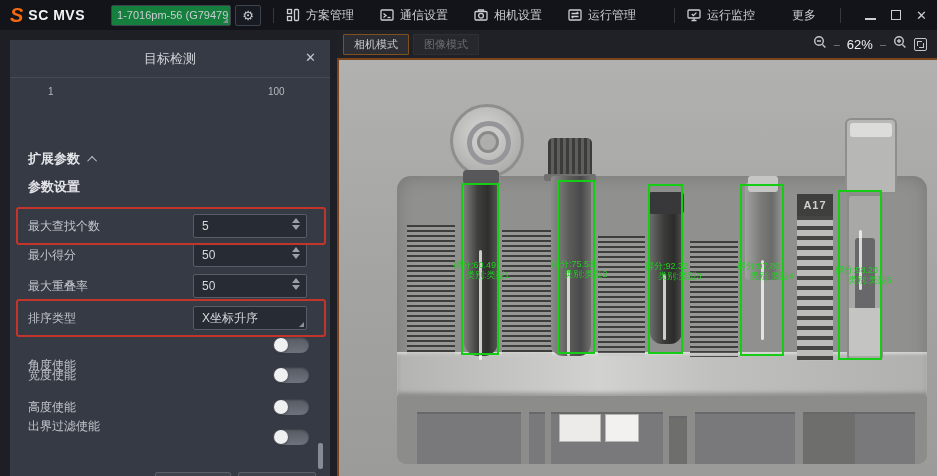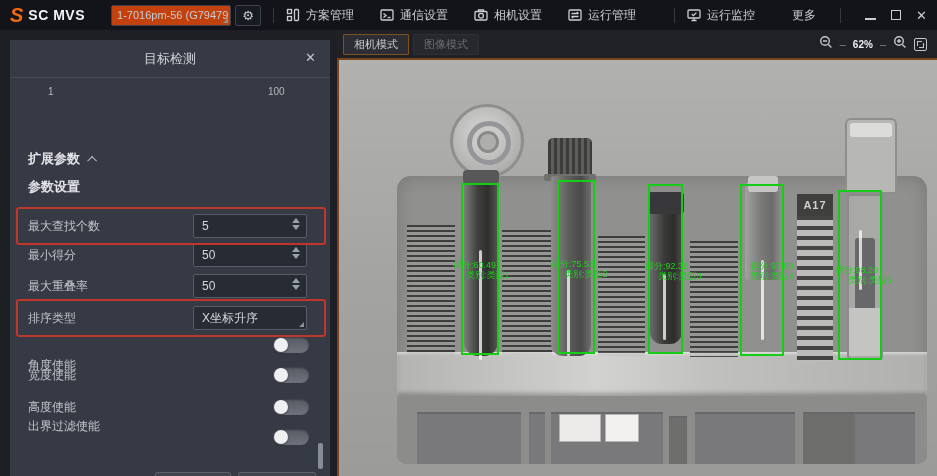--- a/index.html
+++ b/index.html
@@ -7,21 +7,21 @@
   body { font-family:"Liberation Sans","DejaVu Sans",sans-serif; }
   .app { position:relative; width:937px; height:476px; background:#1d1f25; overflow:hidden; }
 
   
   .topbar { position:absolute; left:0; top:0; width:937px; height:30px; background:#121419;
             display:flex; align-items:center; padding:0 10px; }
   .logo-s { color:#f56a10; font-size:20px; font-weight:bold; font-style:italic; margin-right:5px; line-height:30px; }
   .brand { color:#f2f3f5; font-size:14px; font-weight:bold; letter-spacing:.5px; }
   .device-select { position:relative; margin-left:26px; width:120px; height:21px; border:1px solid #3d424c;
             border-radius:2px; color:#c9ccd2; font-size:11px; line-height:19px; padding:0 5px;
-            white-space:nowrap; overflow:hidden; background:#c2410c; }
+            white-space:nowrap; overflow:hidden; background:#15803d; }
   .corner-tri { position:absolute; right:2px; bottom:2px; width:0; height:0;
             border-left:5px solid transparent; border-bottom:5px solid #8a9098; }
   .gear-btn { margin-left:4px; width:26px; height:21px; border:1px solid #3d424c; border-radius:2px;
             color:#c6c9ce; font-size:13px; display:flex; align-items:center; justify-content:center; background:#171a20;}
   .vsep { width:1px; height:15px; background:#34383f; margin:0 12px; }
   .nav-item { display:flex; align-items:center; gap:6px; color:#ccced4; font-size:12px; margin-right:26px; cursor:default;}
   .nav-item svg { display:block; }
   .spacer { flex:1; }
   .more { color:#ccced4; font-size:12px; margin-right:12px; }
   .win-controls { display:flex; align-items:center; gap:15px; margin-left:12px; }
@@ -57,21 +57,21 @@
   .scroll-thumb { position:absolute; left:308px; top:403px; width:5px; height:26px; background:#868c95; border-radius:2px; }
 
   
   .viewer-tabs { position:absolute; left:337px; top:30px; width:600px; height:28px; background:#1f2126;
             display:flex; align-items:center; padding:0 6px; }
   .tab { height:21px; line-height:19px; padding:0 10px; font-size:11px; margin-right:4px; border-radius:1px; }
   .tab.active { background:#2c2e33; border:1px solid #80511f; color:#c9cbd0; }
   .tab.inactive { background:#26282d; border:1px solid #2e3035; color:#6b6e74; }
   .zoom-ctrls { margin-left:auto; display:flex; align-items:center; gap:7px; padding-right:4px; }
   .zoom-dash { color:#82868d; font-size:11px; }
-  .zoom-pct { color:#f0f1f3; font-size:10px; font-weight:bold; }
+  .zoom-pct { color:#f0f1f3; font-size:13px; font-weight:normal; }
   .fit-icon { width:13px; height:13px; border:1.5px solid #c2c5ca; border-radius:2px; position:relative; }
   .fit-icon::before { content:''; position:absolute; left:2px; top:2px; width:4px; height:4px;
             border-left:1.5px solid #c2c5ca; border-top:1.5px solid #c2c5ca; }
   .fit-icon::after { content:''; position:absolute; right:2px; bottom:2px; width:4px; height:4px;
             border-right:1.5px solid #c2c5ca; border-bottom:1.5px solid #c2c5ca; }
 
   .viewer-body { position:absolute; left:337px; top:58px; width:600px; height:418px;
             border-top:2px solid #7a451c; border-left:2px solid #7a451c;
             background:linear-gradient(180deg,#b1b1af,#a3a3a1 55%,#9b9b99); overflow:hidden; }
   .photo { position:absolute; left:0; top:0; width:598px; height:416px; }
@@ -362,21 +362,21 @@
         <div class="l2">类别:类型1</div>
       </div>
       <div class="det-label" style="left:212px; top:199px;">
         <div>得分:75.53</div>
         <div class="l2">类别:类型2</div>
       </div>
       <div class="det-label" style="left:306px; top:201px;">
         <div>得分:92.32</div>
         <div class="l2">类别:类型3</div>
       </div>
-      <div class="det-label" style="left:398px; top:201px;text-align:right;">
+      <div class="det-label" style="left:398px; top:201px;">
         <div>得分:97.80</div>
         <div class="l2">类别:类型4</div>
       </div>
       <div class="det-label" style="left:496px; top:205px;">
         <div>得分:98.20</div>
         <div class="l2">类别:类型5</div>
       </div>
 
     </div>
   </div>

